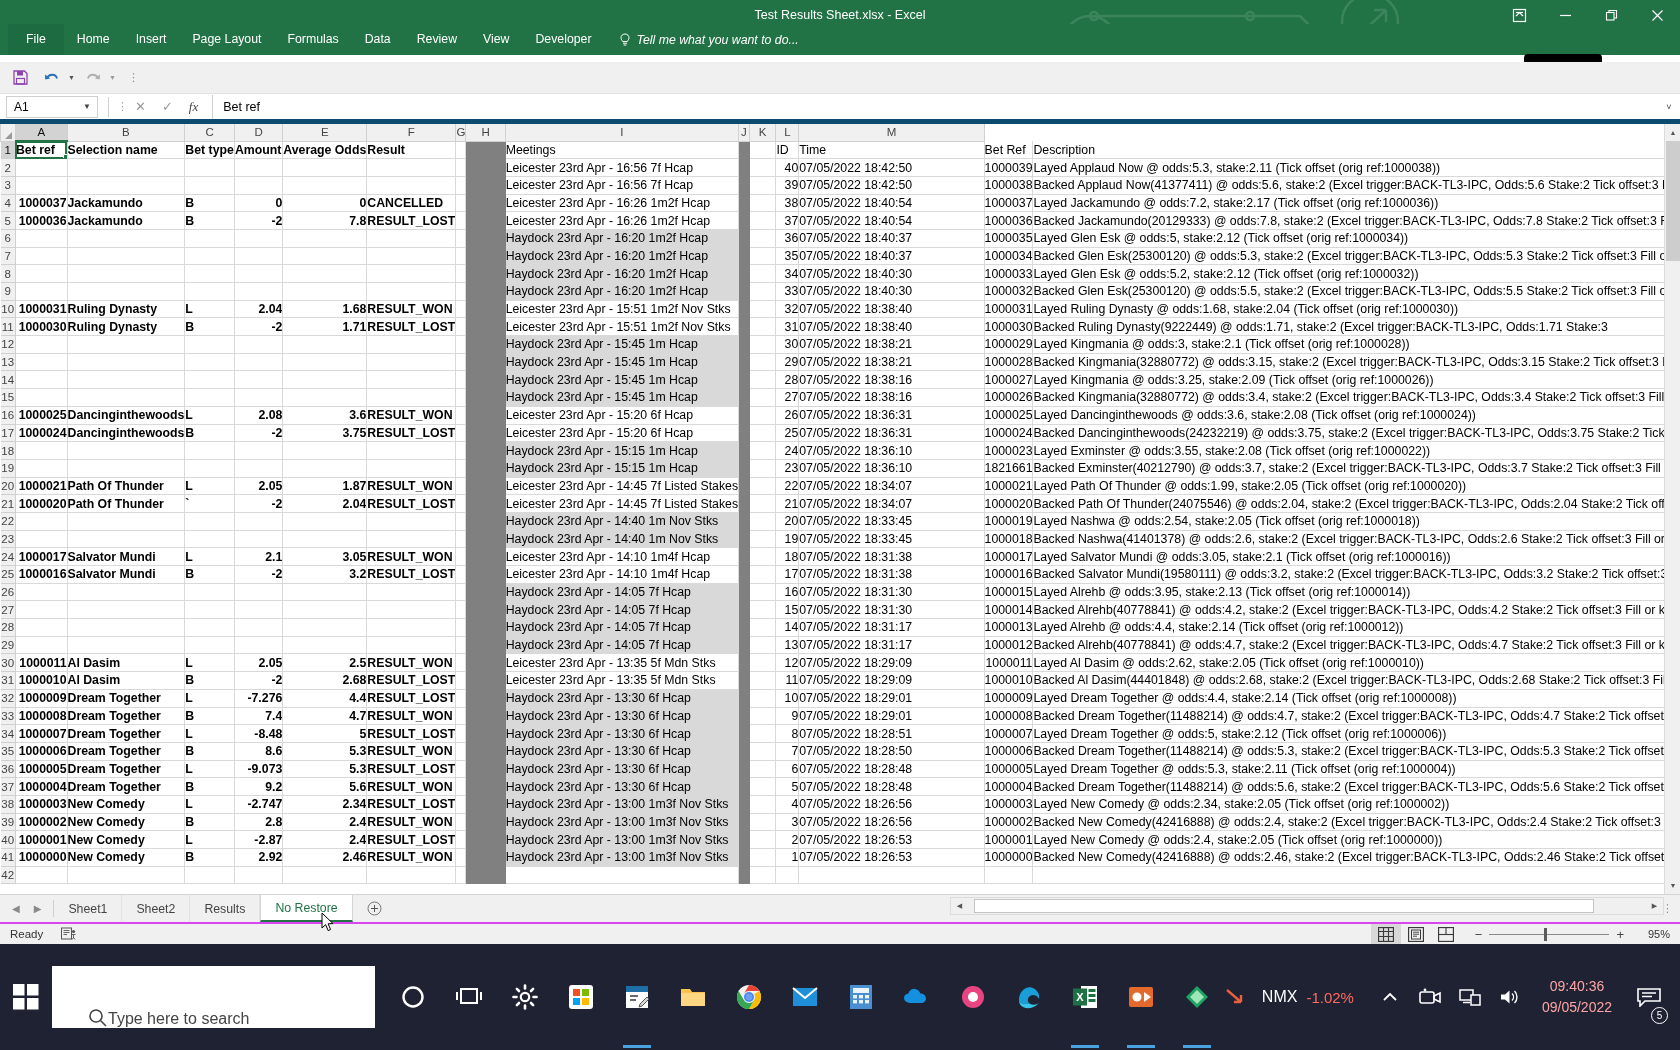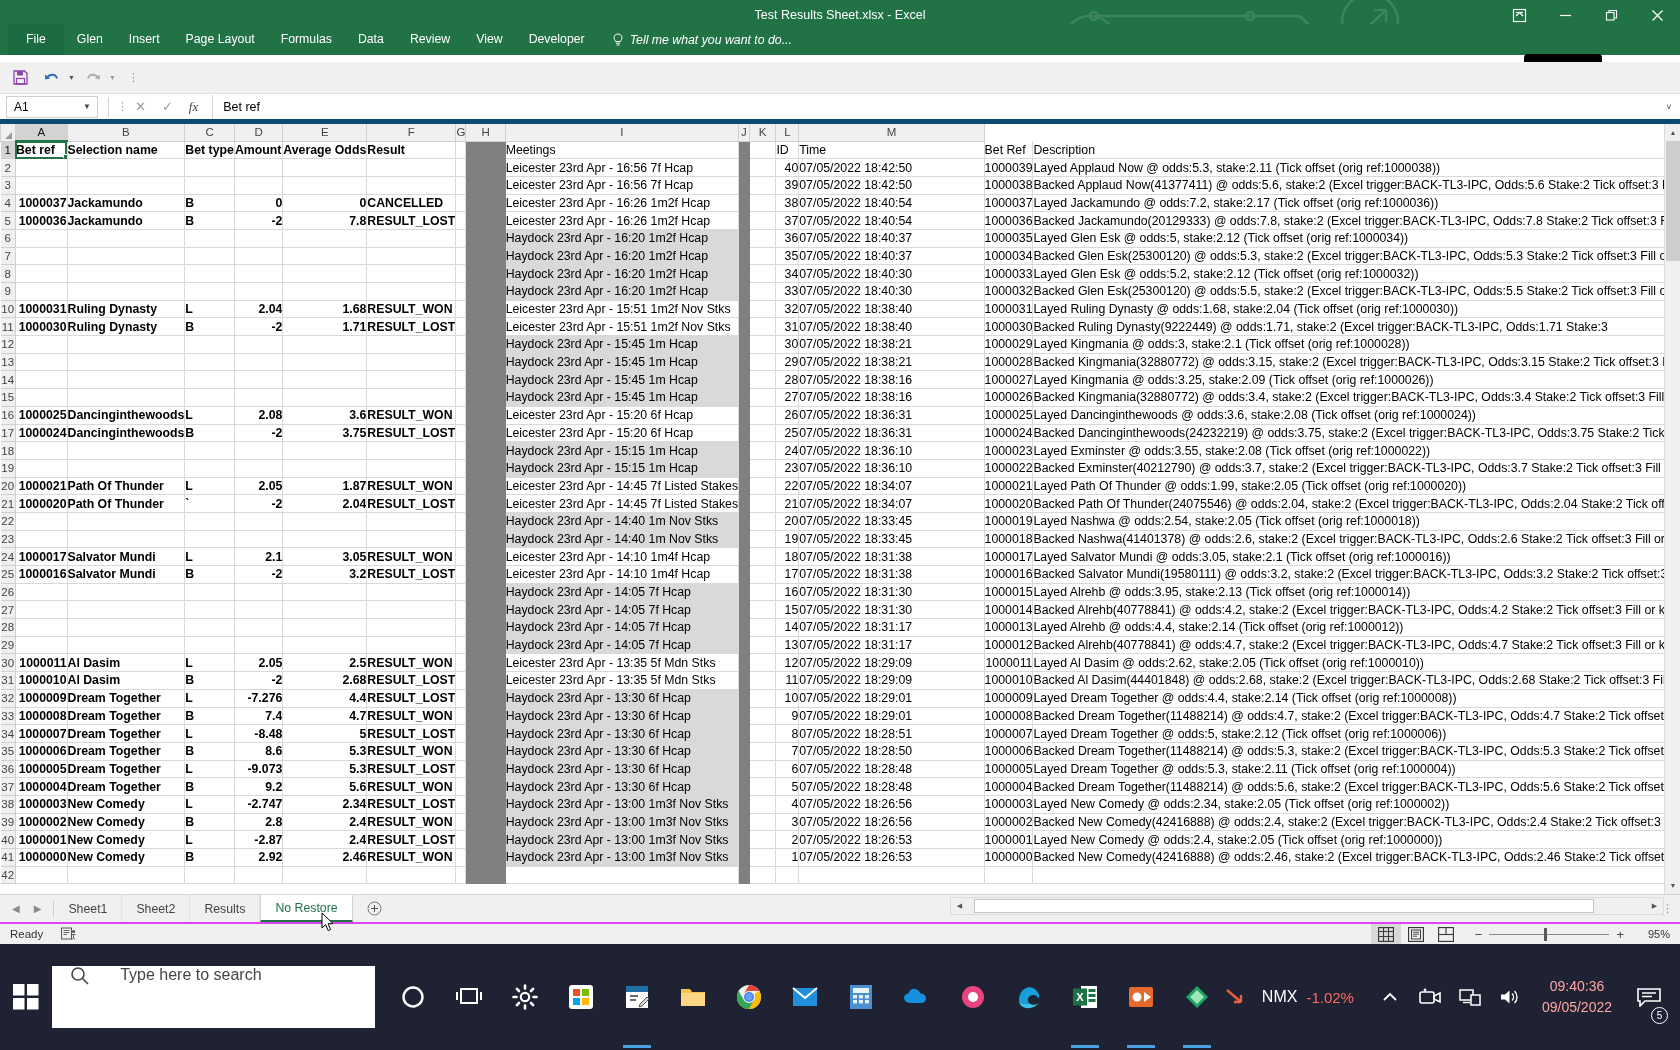--- a/index.html
+++ b/index.html
@@ -187,21 +187,21 @@
   .taskbar {
     position:absolute; left:0; top:944px; width:1680px; height:106px;
     background:#1f2233;
     display:flex; align-items:center;
   }
   .start {
     width:56px; height:106px; display:flex; align-items:center; justify-content:center;
   }
   .searchbox {
     width:345px; height:62px; background:#ffffff;
-    display:flex; align-items:flex-start; gap:30px; padding-left:18px;
+    display:flex; align-items:flex-end; gap:0; padding-left:36px;
     color:#444; font-size:16px;
   }
   .tb-icons { display:flex; align-items:center; gap:0px; margin-left:10px; }
   .tb-ico {
     width:56px; height:106px; display:flex; align-items:center; justify-content:center;
     position:relative;
   }
   .tb-ico.running::after {
     content:""; position:absolute; bottom:2px; left:14px; width:28px; height:3px; background:#4aa3e0;
   }
@@ -267,21 +267,21 @@
         <svg width="13" height="13" viewBox="0 0 13 13">
             <path d="M1.5 1.5 L11.5 11.5 M11.5 1.5 L1.5 11.5" stroke="#fff" stroke-width="1.2"></path>
           </svg>
       </div>
     </div>
   </div>
 
   <div class="menubar">
     <div class="menuitems">
       <div class="menuitem file">File</div>
-      <div class="menuitem">Glen</div>
+      <div class="menuitem">Home</div>
       <div class="menuitem">Insert</div>
       <div class="menuitem">Page Layout</div>
       <div class="menuitem">Formulas</div>
       <div class="menuitem">Data</div>
       <div class="menuitem">Review</div>
       <div class="menuitem">View</div>
       <div class="menuitem">Developer</div>
       <div class="tellme">
         <svg class="bulb" viewBox="0 0 12 14">
           <path d="M6 1 C3.5 1 2 2.8 2 4.8 C2 6.4 3.2 7.3 3.6 8.5 L8.4 8.5 C8.8 7.3 10 6.4 10 4.8 C10 2.8 8.5 1 6 1 Z" fill="none" stroke="#ffffff" stroke-width="1"></path>
@@ -713,21 +713,21 @@
             <td class="cell b r"></td>
             <td class="cell b r"></td>
             <td class="cell b"></td>
             <td class="cell "></td>
             <td class="cell gapcol"></td>
             <td class="cell shade">Haydock 23rd Apr - 15:15 1m Hcap</td>
             <td class="cell gapcol"></td>
             <td class="cell "></td>
             <td class="cell r">23</td>
             <td class="cell ">07/05/2022 18:36:10</td>
-            <td class="cell r">1000022</td>
+            <td class="cell r">1821661</td>
             <td class="cell noborder">Backed Exminster(40212790) @ odds:3.7, stake:2 (Excel trigger:BACK-TL3-IPC, Odds:3.7 Stake:2 Tick offset:3 Fill or</td>
           </tr>
           <tr>
             <td class="rowhdr">20</td>
             <td class="cell b r">1000021</td>
             <td class="cell b">Path Of Thunder</td>
             <td class="cell b">L</td>
             <td class="cell b r">2.05</td>
             <td class="cell b r">1.87</td>
             <td class="cell b">RESULT_WON</td>

